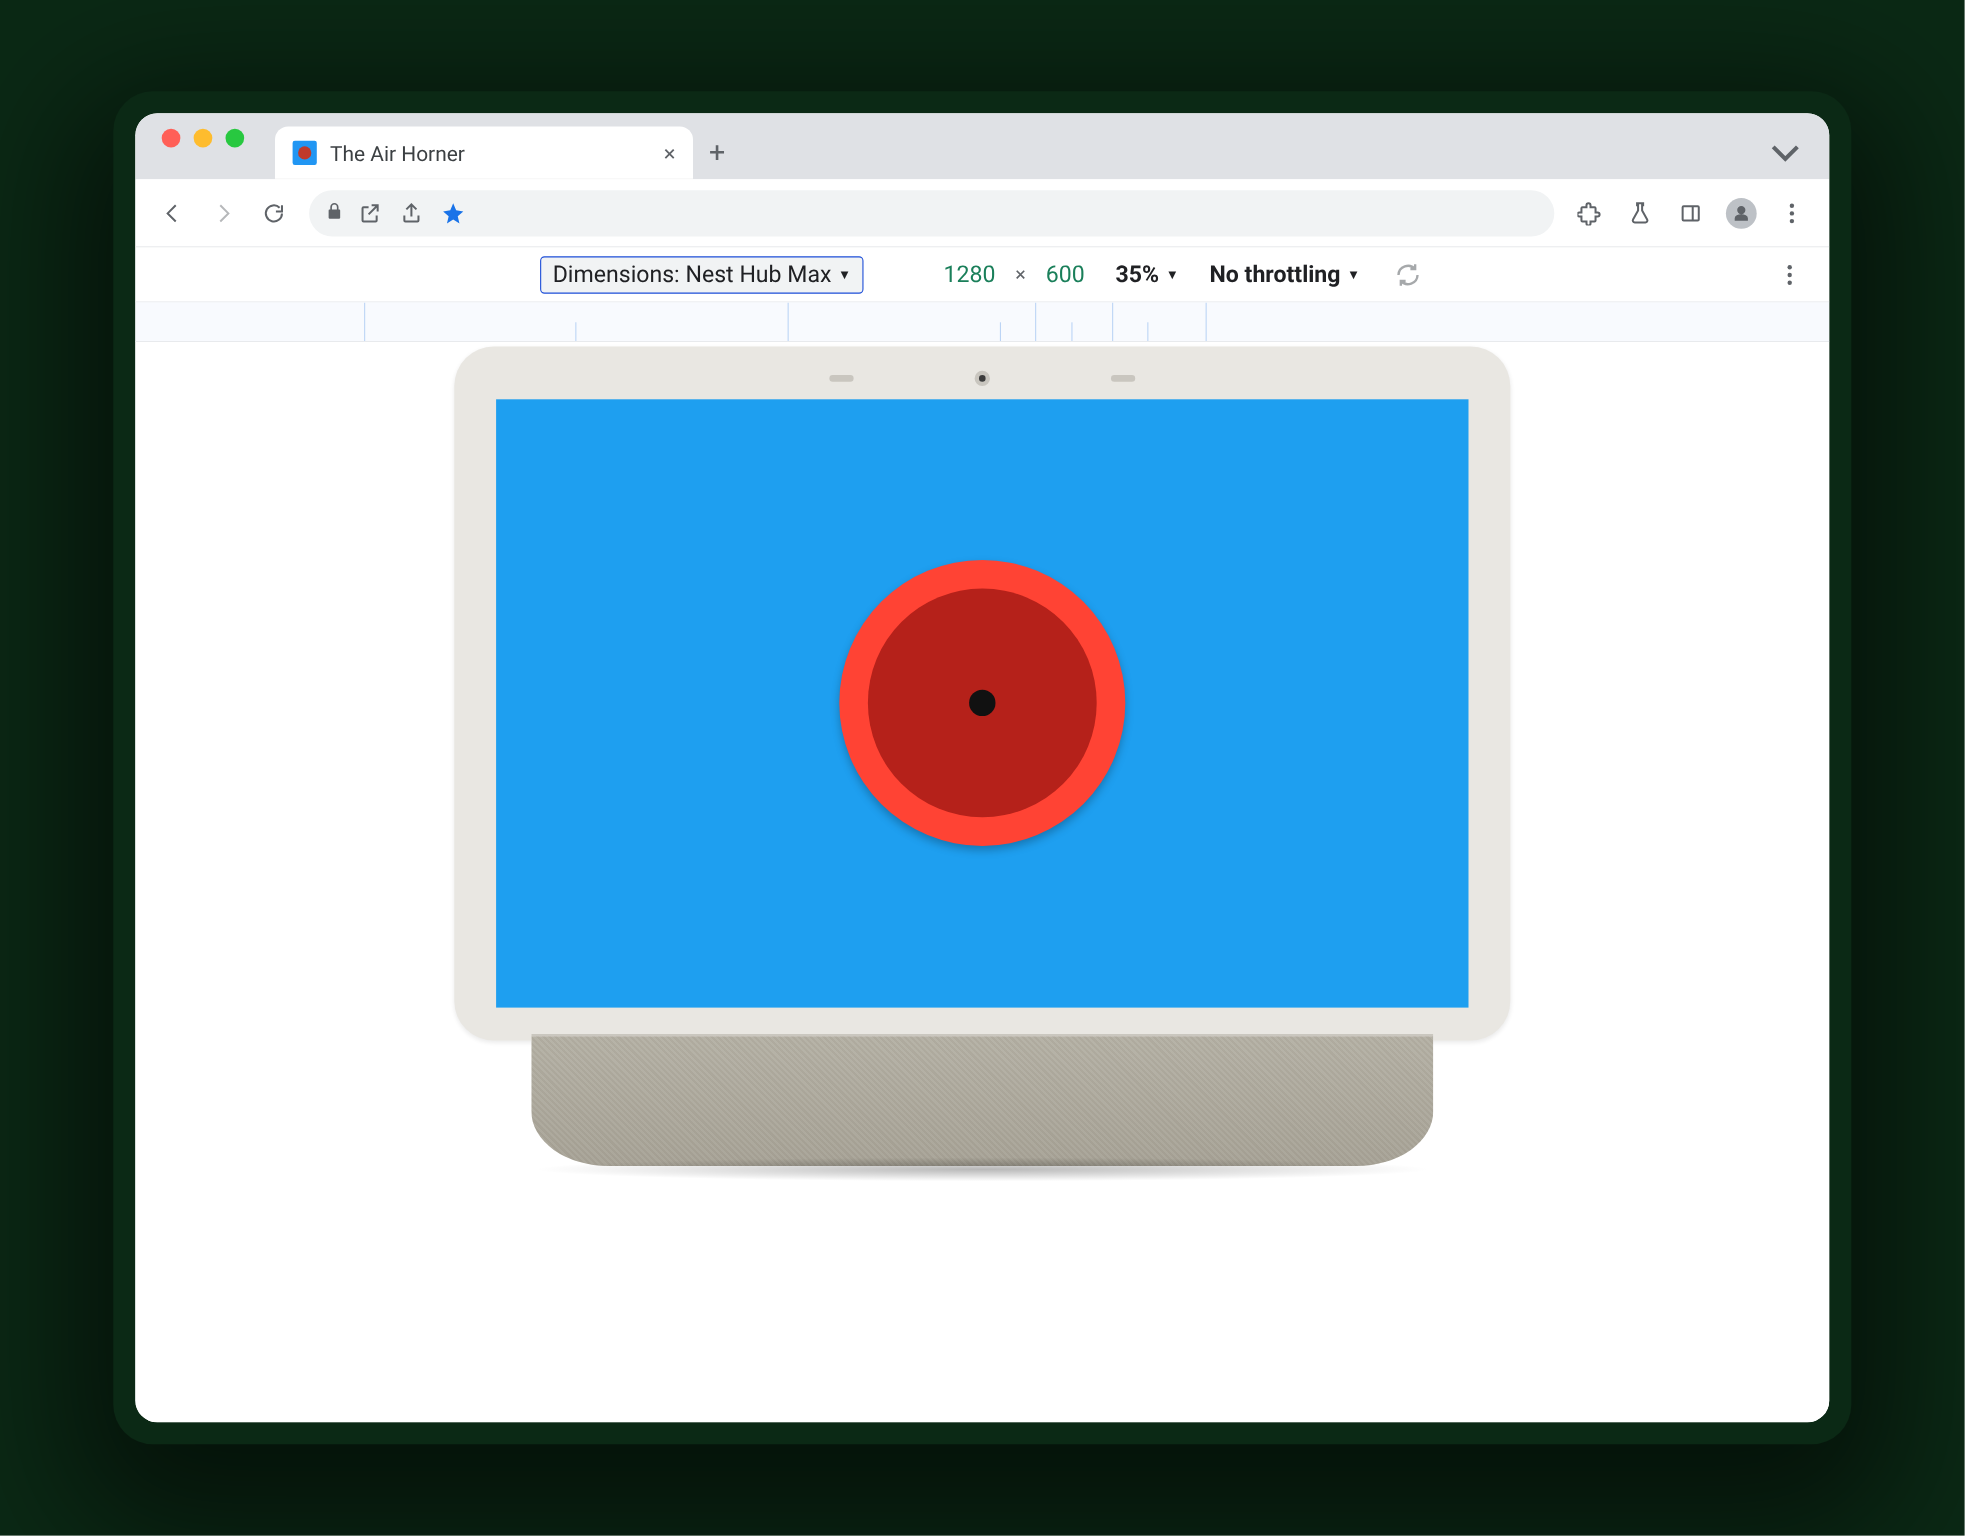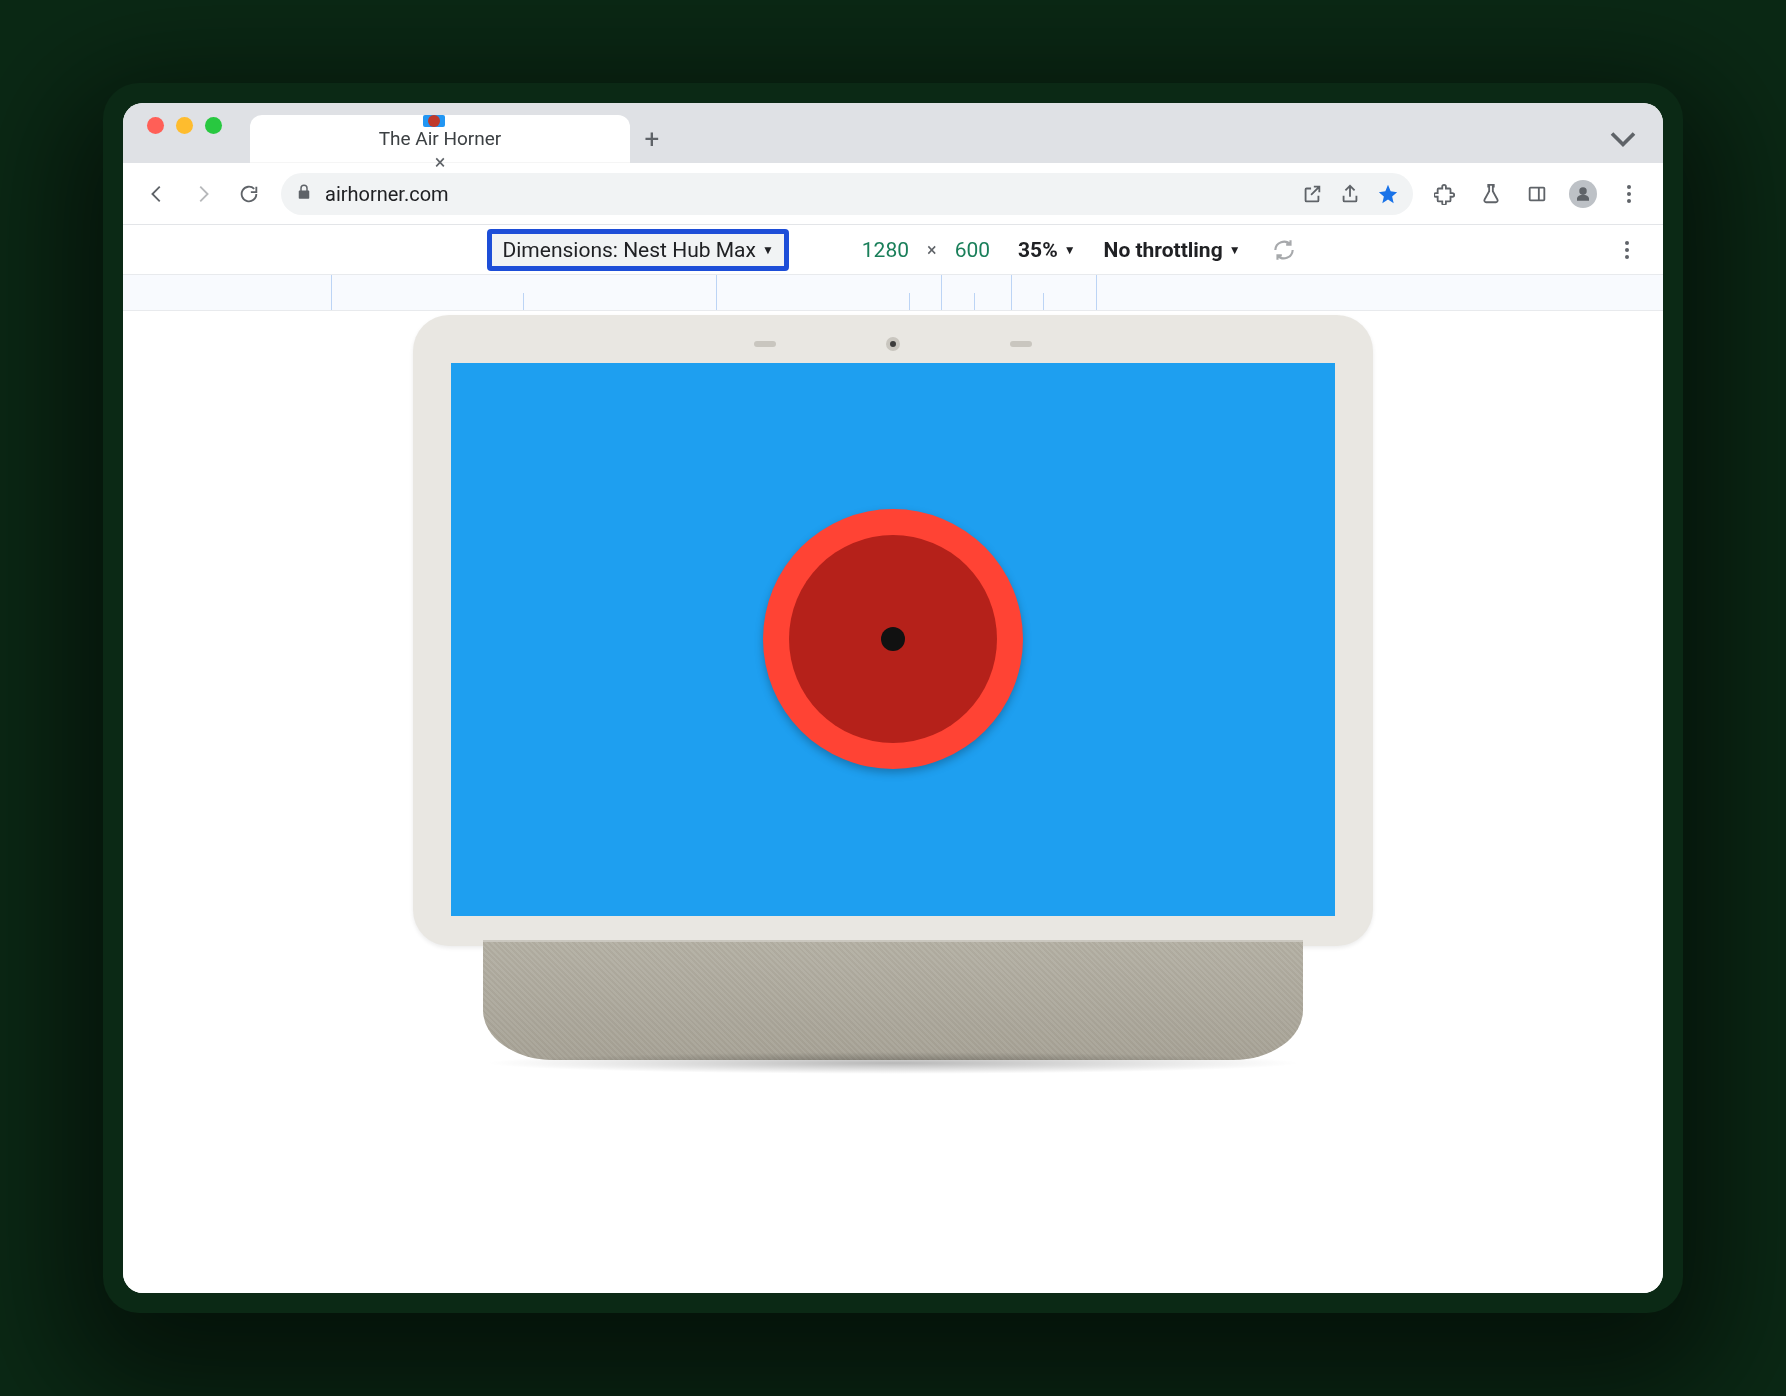--- a/index.html
+++ b/index.html
@@ -46,21 +46,20 @@
   .tab {
     margin-left: 28px;
     height: 48px;
     background: #fff;
     border-radius: 12px 12px 0 0;
     display: flex;
     align-items: center;
     padding: 0 16px;
     min-width: 380px;
     box-shadow: 0 -1px 0 rgba(0,0,0,0.04) inset;
-    flex-direction: column;
   }
   .favicon {
     width: 22px; height: 22px; background:#2196f3; border-radius: 2px;
     display:flex; align-items:center; justify-content:center; margin-right:12px;
   }
   .favicon::after { content:""; width:12px; height:12px; background:#c0392b; border-radius:50%; }
   .tab .title { font-size: 19px; color:#3c4043; flex:1; }
   .tab .x { font-size: 20px; color:#5f6368; cursor:pointer; }
   .newtab { width:44px; display:flex; align-items:center; justify-content:center; height:48px; color:#5f6368; font-size:26px; cursor:pointer; }
   .tabspacer { flex:1; }
@@ -109,21 +108,21 @@
     display:flex;
     align-items:center;
     justify-content:center;
     gap: 28px;
     font-size: 21px;
     color:#202124;
     position:relative;
   }
   .dd {
     display:flex; align-items:center; gap:6px;
-    background:#f1f3f4; border:5px solid #1d4ed8; border-radius:4px;
+    background:#f1f3f4; border:1px solid #1d4ed8; border-radius:4px;
     padding: 4px 10px;
   }
   .dd .tri, .plain .tri { font-size:12px; color:#202124; }
   .dims { display:flex; align-items:center; gap:18px; color:#1a7f5a;margin-left:45px; }
   .dims .x { color:#5f6368; font-size:18px; }
   .plain { display:flex; align-items:center; gap:6px;font-weight:bold; }
   .rotate { width:30px; height:30px; display:flex; align-items:center; justify-content:center; opacity:.55; }
   .rotate svg { width:26px; height:26px; stroke:#5f6368; stroke-width:2; fill:none; }
   .devmenu { position:absolute; right:20px; }
 
@@ -236,21 +235,20 @@
             <path d="M20 12a8 8 0 1 1-2.34-5.66M20 4v6h-6"></path>
           </svg>
       </div>
 
       <div class="omnibox">
         <div class="lock">
           <svg viewBox="0 0 24 24">
               <path d="M7 10V7a5 5 0 0 1 10 0v3h1a1 1 0 0 1 1 1v9a1 1 0 0 1-1 1H6a1 1 0 0 1-1-1v-9a1 1 0 0 1 1-1h1zm2 0h6V7a3 3 0 0 0-6 0v3z"></path>
             </svg>
         </div>
-        <div class="url">airhorner.com</div>
         <div class="omniend">
           <div class="ic">
             <svg viewBox="0 0 24 24" fill="none" stroke="#5f6368" stroke-width="2">
                 <path d="M14 4h6v6M20 4l-9 9M19 14v5a1 1 0 0 1-1 1H6a1 1 0 0 1-1-1V7a1 1 0 0 1 1-1h5"></path>
               </svg>
           </div>
           <div class="ic">
             <svg viewBox="0 0 24 24" fill="none" stroke="#5f6368" stroke-width="2">
                 <path d="M12 3v12M7 8l5-5 5 5M5 14v5a1 1 0 0 0 1 1h12a1 1 0 0 0 1-1v-5"></path>
               </svg>

